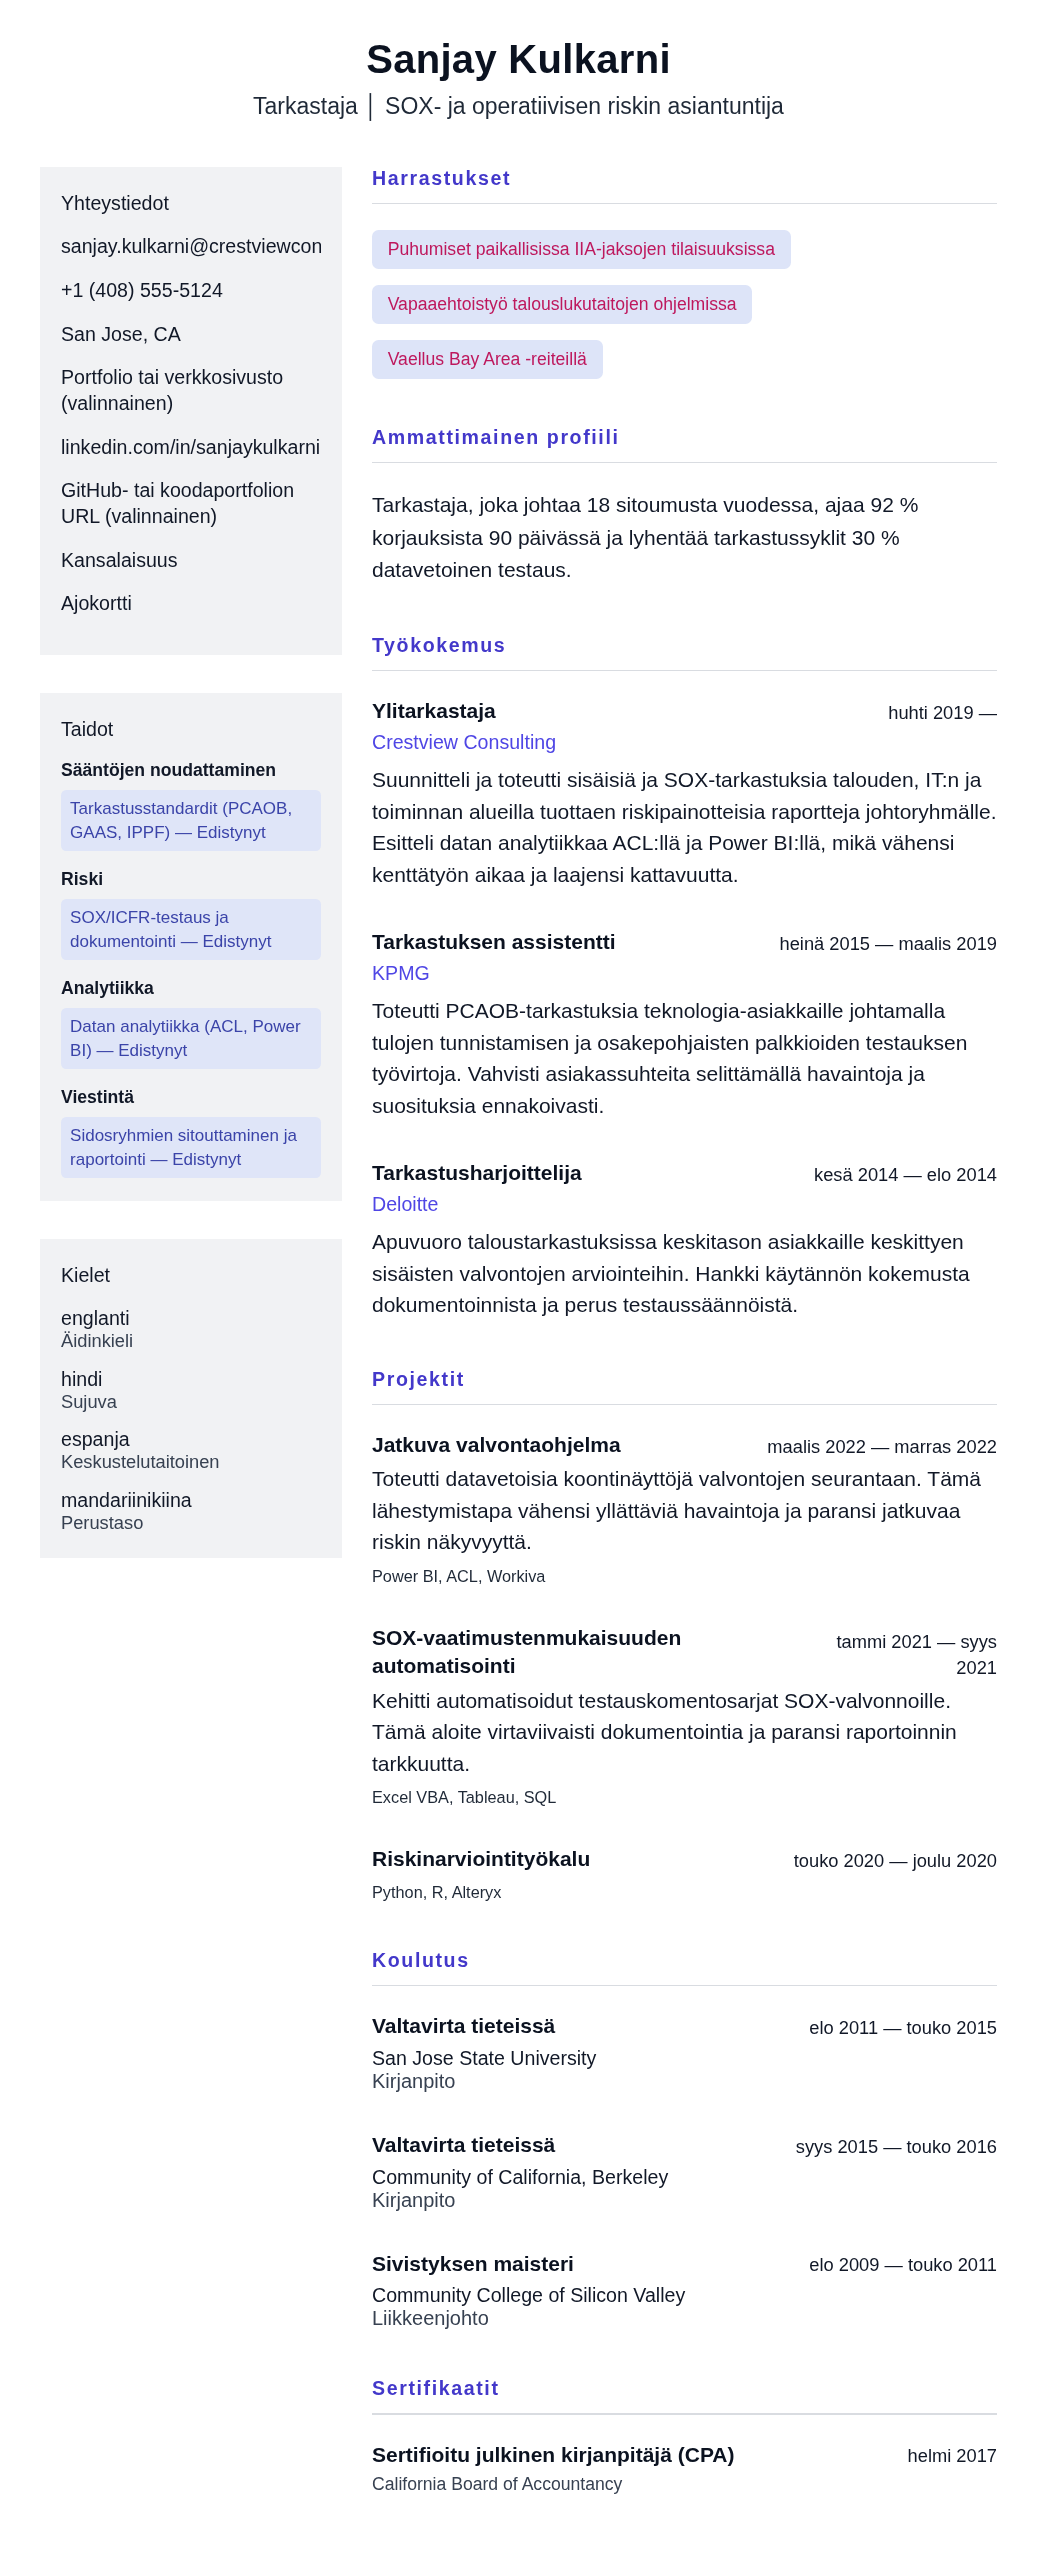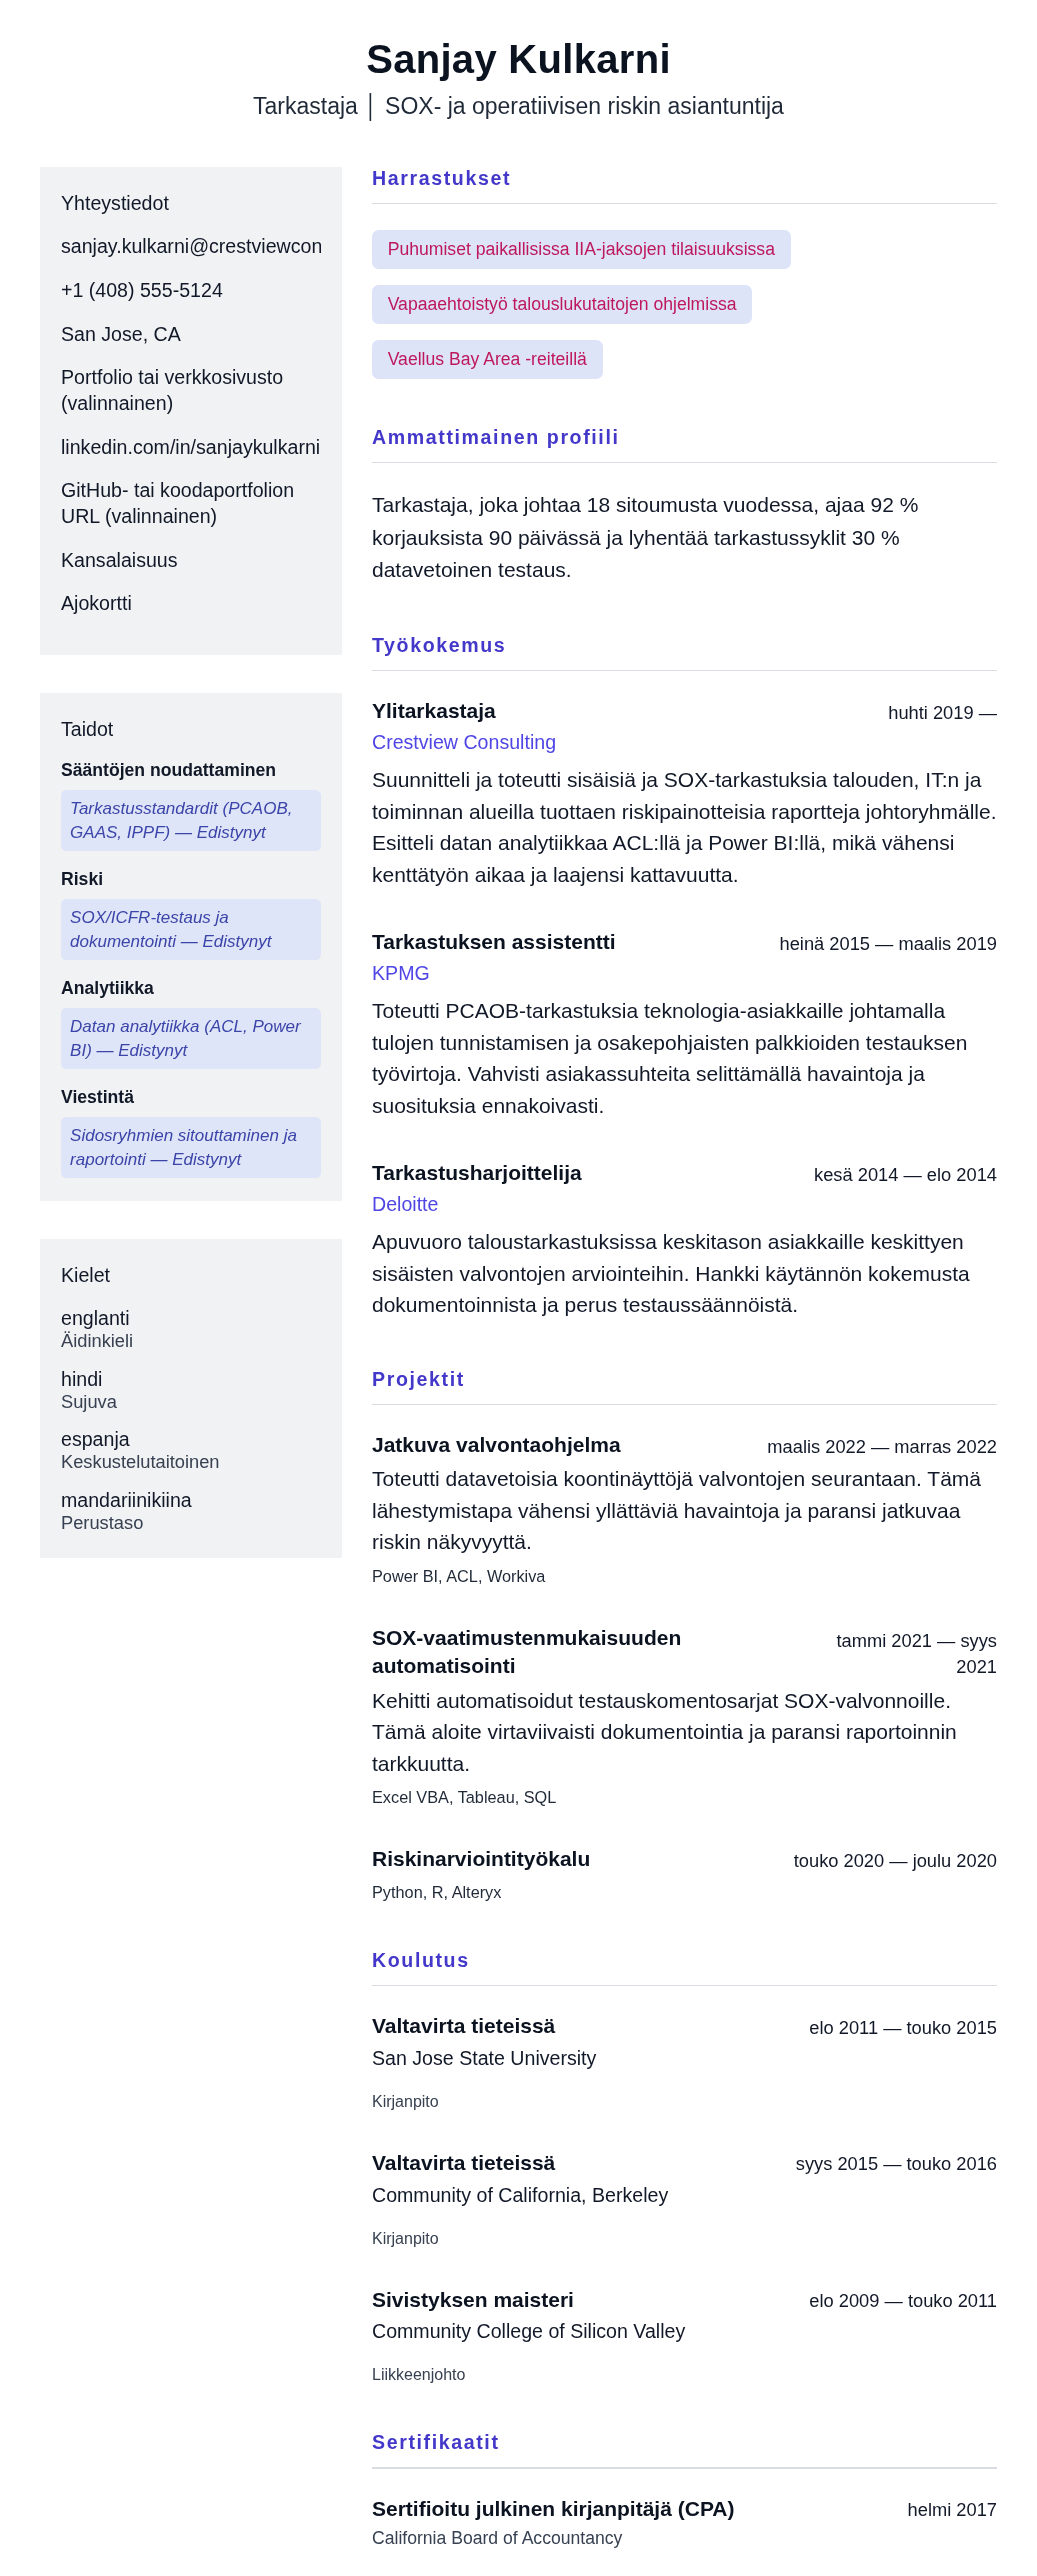--- a/index.html
+++ b/index.html
@@ -21,21 +21,21 @@
   .sidebar { flex: 0 0 302px; width: 302px; display: flex; flex-direction: column; gap: 38px; }
   .box { background: #f1f2f4; padding: 25px 21px 19.6px 21px; }
   .box-title { font-size: 19.6px; font-weight: 400; color: #111827; margin-bottom: 19.6px; }
   .contact-item { font-size: 19.6px; line-height: 1.3; margin-bottom: 18.3px; color: #111827; }
   .contact-item.clip { white-space: nowrap; overflow: hidden; }
   .skill-cat { font-size: 17.6px; font-weight: 700; margin: 0 0 9.1px 0; }
   .skill-group { margin-bottom: 18.3px; }
   .skill-group:last-child { margin-bottom: 3.9px; }
   .chip-side {
     display: inline-block; background: #dfe5f8; color: #3b44a9;
-    font-size: 17px; line-height: 1.4; padding: 6.5px 9.1px; border-radius: 5.2px; font-style: italic;
+    font-size: 17px; line-height: 1.4; padding: 6.5px 9.1px; border-radius: 5.2px;
   }
   .lang-row { display: flex; justify-content: space-between; align-items: baseline; font-size: 19.6px; margin-bottom: 15.7px; flex-direction: column; }
   .lang-row:last-child { margin-bottom: 3.9px; }
   .lang-level { color: #374151; font-size: 18.3px; text-align: left; }
 
   
   .main { flex: 1; min-width: 0; }
   .section { margin-bottom: 47px; }
   .section-title { color: #4338ca; font-weight: 700; font-size: 19.6px; letter-spacing: 1.6px; }
   .rule { height: 1.3px; background: #d9dce1; margin: 13px 0 26px 0; }
@@ -43,28 +43,28 @@
   .chips-row { display: flex; flex-wrap: wrap; gap: 15.7px; }
   .chip-hobby {
     display: inline-block; background: #dde4f8; color: #be185d;
     font-size: 17.6px; padding: 9.1px 15.7px; border-radius: 6.5px; line-height: 1.2;
   }
 
   .para { font-size: 21px; line-height: 1.55; color: #111827; }
 
   .entry { margin-bottom: 38px; }
   .entry:last-child { margin-bottom: 0; }
-  .entry-head { display: flex; justify-content: space-between; align-items: center; gap: 26px; }
+  .entry-head { display: flex; justify-content: space-between; align-items: flex-end; gap: 26px; }
   .entry-title { font-size: 21px; font-weight: 700; color: #0b1220; line-height: 1.35; }
   .entry-dates { font-size: 18.3px; color: #111827; text-align: right; line-height: 1.4; padding-top: 2.6px; }
   .entry-company { font-size: 19.6px; color: #4f46e5; margin: 5.2px 0 10.5px 0; }
   .entry-desc { font-size: 21px; line-height: 1.5; color: #111827; margin-top: 3.9px; }
   .entry-stack { font-size: 16.3px; color: #1f2937; margin-top: 9.1px; }
   .entry-school { font-size: 19.6px; color: #111827; margin-top: 6.5px; }
-  .entry-field { font-size: 16px; color: #374151; margin-top: 23px; }
+  .entry-field { font-size: 20px; color: #374151; margin-top: 0; }
   .entry-issuer { font-size: 17.6px; color: #374151; margin-top: 5.2px; }
 </style>
 </head>
 <body>
 
 <div class="header">
   <div class="name">Sanjay Kulkarni</div>
   <div class="subtitle">Tarkastaja │ SOX- ja operatiivisen riskin asiantuntija</div>
 </div>
 

